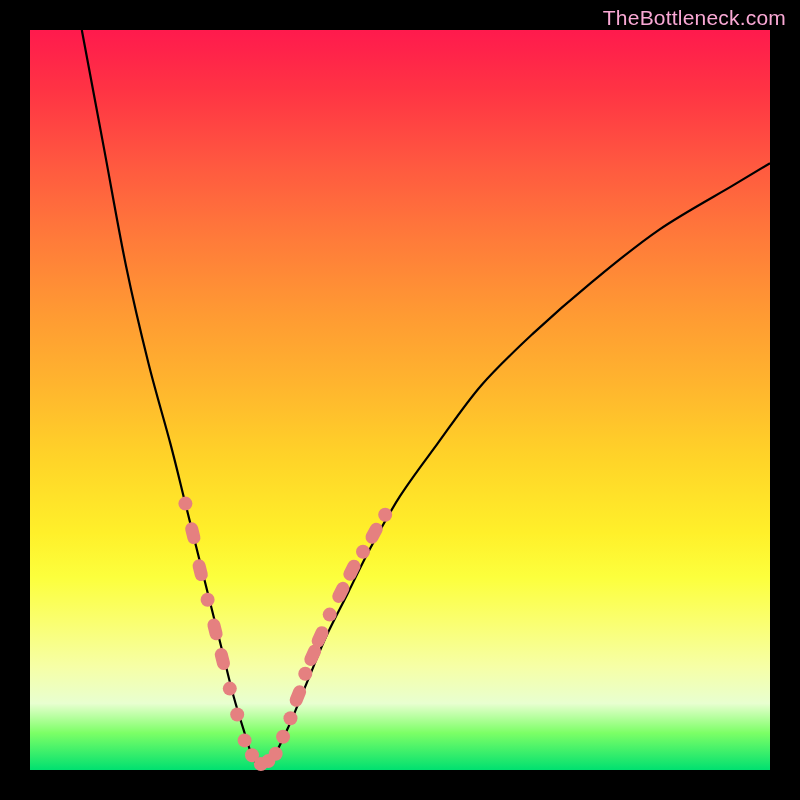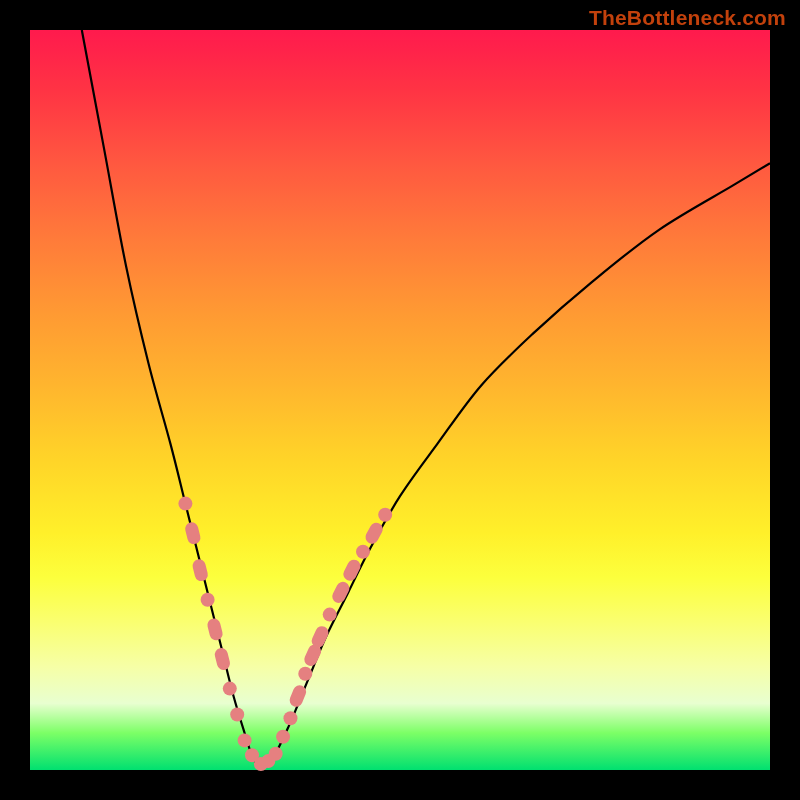--- a/index.html
+++ b/index.html
@@ -37,24 +37,24 @@
       #f6ffa6 86%,
       #e8ffd0 91%,
       #7cff66 95%,
       #00e070 100%
     );
   }
   .watermark {
     position: absolute;
     top: 6px;
     right: 14px;
-    color: #c2410c;
+    color: #f9a8d4;
     font-size: 21px;
     letter-spacing: 0.2px;
-    font-weight: 700;
+    font-weight: 400;
     user-select: none;
   }
   svg.curve {
     position: absolute;
     left: 0;
     top: 0;
     width: 740px;
     height: 740px;
     overflow: visible;
   }

